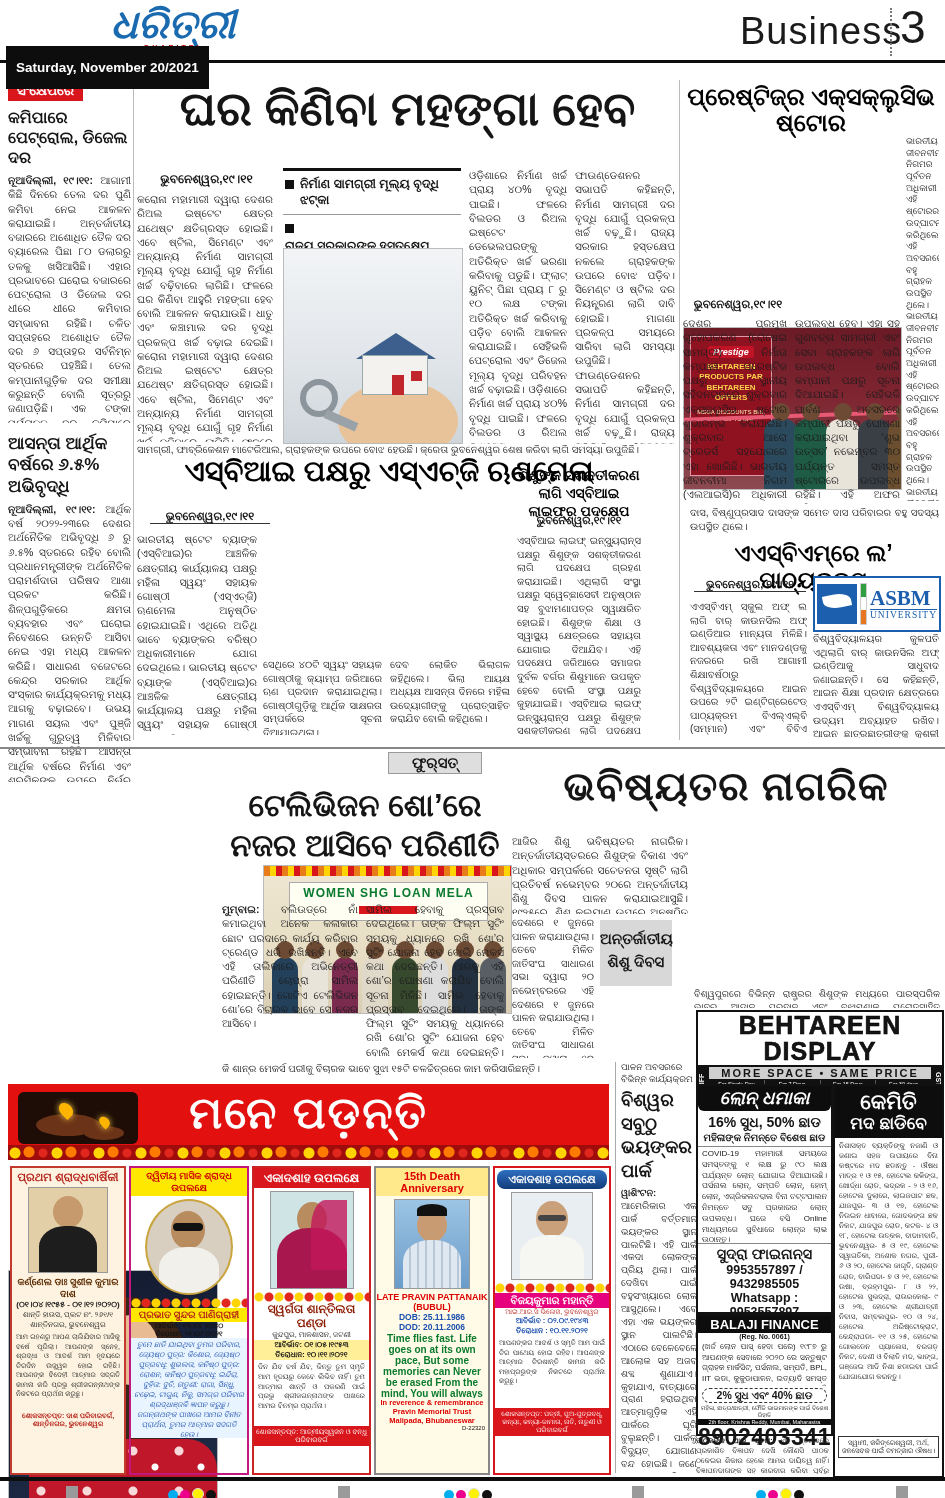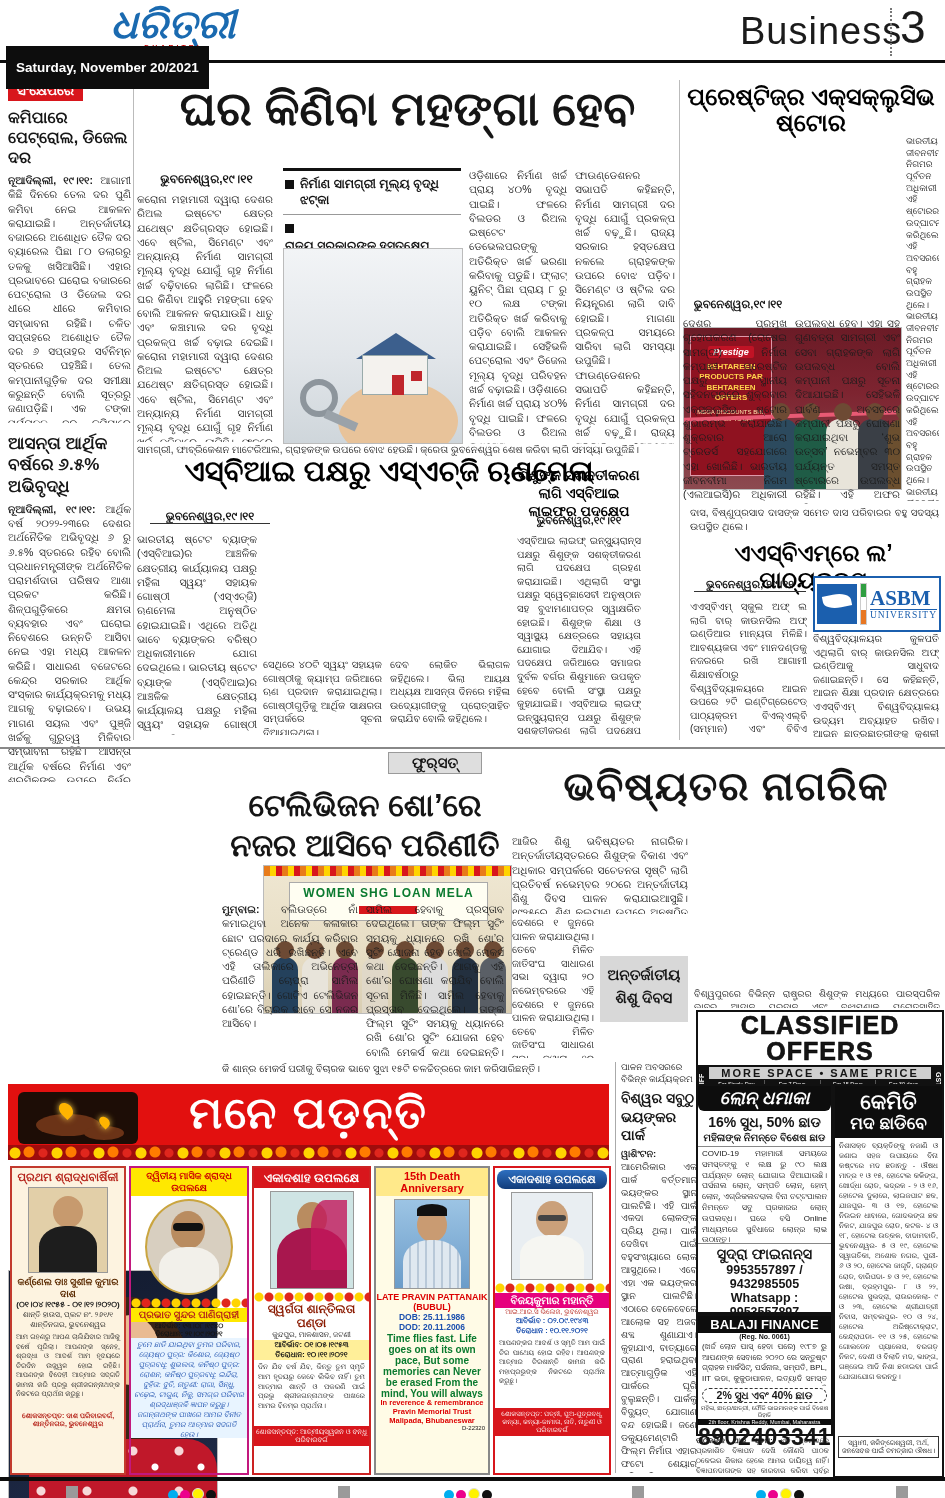--- a/index.html
+++ b/index.html
@@ -119,21 +119,21 @@
   .obit .oh{font-weight:bold;text-align:center;}
   .obit .photo{position:relative;margin:3px auto;border:1px solid #999;overflow:hidden;}
   .head-c{position:absolute;border-radius:50%;}
   .torso{position:absolute;border-radius:45% 45% 0 0;}
   .fl-row{height:10px;background-image:radial-gradient(circle at 5px 5px,#ffd400 0 4px,transparent 5px),
           radial-gradient(circle at 15px 5px,#e0261d 0 4px,transparent 5px);background-size:20px 10px;}
   .oname{font-weight:bold;text-align:center;}
   .ofoot{text-align:center;font-size:7px;}
   
   .park{border-left:1px solid #aaa;padding-left:5px;}
-  .park-hl{font-size:14px;font-weight:bold;line-height:1.3;margin:4px 0;}
+  .park-hl{font-size:18px;font-weight:bold;line-height:1.3;margin:4px 0;}
   
   .regsq{position:absolute;width:12px;height:12px;background:#9a9a9a;}
   .dot{display:inline-block;width:10px;height:10px;border-radius:50%;margin-right:2px;}
   .asbm-logo{border:2px solid #1b5fae;display:flex;align-items:center;background:#fff;padding:2px;}
   .asbm-blue{width:40px;height:40px;background:#1b5fae;position:relative;flex:0 0 40px;}
   .asbm-bird{position:absolute;left:6px;top:10px;width:28px;height:14px;background:#fff;border-radius:0 60% 0 60%;transform:rotate(-12deg);}
   .asbm-bars{width:5px;height:40px;margin:0 3px;background:linear-gradient(180deg,#2f9e41 33%,#fff 33% 66%,#e87722 66%);border:1px solid #ccc;flex:0 0 5px;}
   .asbm-txt .a{color:#1b5fae;font-weight:bold;font-size:21px;line-height:1;}
   .asbm-txt .b{color:#1b5fae;font-size:9.5px;letter-spacing:1px;border-top:1px solid #1b5fae;}
   .vr{background:#bbb;width:1px;}
@@ -251,21 +251,21 @@
         </div>
       <div class="person" style="left:182px;background:#23303f;width:26px;height:56px;">
           <div class="hd" style="left:4px;"></div>
         </div>
       <div class="person" style="left:210px;background:#5a5f66;width:26px;height:56px;">
           <div class="hd" style="left:4px;"></div>
         </div>
     </div>
   </div>
   <p class="abs j" style="left:263px;top:658px;width:119px;height:77px;margin:0;font-size:10px;">ସେଥିରେ ୪୦ଟି ସ୍ୱୟଂ ସହାୟକ ଗୋଷ୍ଠୀକୁ କ୍ୟାମ୍ପ ଜରିଆରେ ଋଣ ପ୍ରଦାନ କରାଯାଇଥିଲା। ଗୋଷ୍ଠୀଗୁଡ଼ିକୁ ଆର୍ଥିକ ସାକ୍ଷରତା ସମ୍ପର୍କରେ ସୂଚନା ଦିଆଯାଇଥିଲା।</p>
-  <p class="abs j" style="left:390px;top:658px;width:120px;height:77px;margin:0;font-size:10px;font-family:Liberation Serif, serif;">ଦେବ ଲୋକିତ ଭିଲାଗଳ କହିଥିଲେ। ଭିଲା ଆୟକ୍ଷ ଅଧ୍ୟକ୍ଷ ଆସନ୍ତା ଦିନରେ ମହିଳା ଉଦ୍ୟୋଗୀଙ୍କୁ ପ୍ରୋତ୍ସାହିତ କରାଯିବ ବୋଲି କହିଥିଲେ।</p>
+  <p class="abs j" style="left:390px;top:658px;width:120px;height:77px;margin:0;font-size:10px;">ଦେବ ଲୋକିତ ଭିଲାଗଳ କହିଥିଲେ। ଭିଲା ଆୟକ୍ଷ ଅଧ୍ୟକ୍ଷ ଆସନ୍ତା ଦିନରେ ମହିଳା ଉଦ୍ୟୋଗୀଙ୍କୁ ପ୍ରୋତ୍ସାହିତ କରାଯିବ ବୋଲି କହିଥିଲେ।</p>
 
   <div class="abs hl ctr" style="left:517px;top:466px;width:124px;font-size:14px;line-height:1.3;">ଶିଶୁଙ୍କ ସଶକ୍ତୀକରଣ ଲାଗି ଏସ୍‌ବିଆଇ ଲାଇଫ୍‌ର ପଦକ୍ଷେପ</div>
   <div class="abs dl ctr" style="left:517px;top:514px;width:124px;font-size:11px;">ଭୁବନେଶ୍ୱର,୧୯।୧୧</div>
   <p class="abs j" style="left:517px;top:534px;width:124px;height:201px;margin:0;font-size:10px;">ଏସ୍‌ବିଆଇ ଲାଇଫ୍ ଇନ୍ସ୍ୟୁରାନ୍ସ ପକ୍ଷରୁ ଶିଶୁଙ୍କ ସଶକ୍ତୀକରଣ ଲାଗି ପଦକ୍ଷେପ ଗ୍ରହଣ କରାଯାଇଛି। ଏଥିଲାଗି ସଂସ୍ଥା ପକ୍ଷରୁ ସ୍ୱେଚ୍ଛାସେବୀ ଅନୁଷ୍ଠାନ ସହ ବୁଝାମଣାପତ୍ର ସ୍ୱାକ୍ଷରିତ ହୋଇଛି। ଶିଶୁଙ୍କ ଶିକ୍ଷା ଓ ସ୍ୱାସ୍ଥ୍ୟ କ୍ଷେତ୍ରରେ ସହାୟତା ଯୋଗାଇ ଦିଆଯିବ। ଏହି ପଦକ୍ଷେପ ଜରିଆରେ ସମାଜର ଦୁର୍ବଳ ବର୍ଗର ଶିଶୁମାନେ ଉପକୃତ ହେବେ ବୋଲି ସଂସ୍ଥା ପକ୍ଷରୁ କୁହାଯାଇଛି। ଏସ୍‌ବିଆଇ ଲାଇଫ୍ ଇନ୍ସ୍ୟୁରାନ୍ସ ପକ୍ଷରୁ ଶିଶୁଙ୍କ ସଶକ୍ତୀକରଣ ଲାଗି ପଦକ୍ଷେପ ଗ୍ରହଣ କରାଯାଇଛି। ଏଥିଲାଗି ସଂସ୍ଥା ପକ୍ଷରୁ ସ୍ୱେଚ୍ଛାସେବୀ ଅନୁଷ୍ଠାନ ସହ ବୁଝାମଣାପତ୍ର ସ୍ୱାକ୍ଷରିତ ହୋଇଛି। ଶିଶୁଙ୍କ ଶିକ୍ଷା ଓ ସ୍ୱାସ୍ଥ୍ୟ କ୍ଷେତ୍ରରେ ସହାୟତା ଯୋଗାଇ ଦିଆଯିବ। ଏହି ପଦକ୍ଷେପ ଜରିଆରେ ସମାଜର ଦୁର୍ବଳ ବର୍ଗର ଶିଶୁମାନେ ଉପକୃତ ହେବେ ବୋଲି ସଂସ୍ଥା ପକ୍ଷରୁ କୁହାଯାଇଛି।</p>
 
   <p class="abs j" style="left:690px;top:506px;width:249px;height:30px;margin:0;font-size:10px;">ଦାସ, ବିଷ୍ଣୁପ୍ରସାଦ ଦାସଙ୍କ ସମେତ ଦାସ ପରିବାରର ବହୁ ସଦସ୍ୟ ଉପସ୍ଥିତ ଥିଲେ।</p>
   <div class="abs hl ctr" style="left:688px;top:540px;width:251px;font-size:23px;">ଏଏସ୍‌ବିଏମ୍‌ରେ ଲ’ ପାଠ୍ୟକ୍ରମ</div>
   <div class="abs dl ctr" style="left:694px;top:578px;width:112px;font-size:11px;border-bottom:1px solid #333;">ଭୁବନେଶ୍ୱର, ୧୯।୧୧</div>
   <p class="abs j" style="left:690px;top:600px;width:117px;height:138px;margin:0;font-size:10px;">ଏଏସ୍‌ବିଏମ୍ ସ୍କୁଲ ଅଫ୍ ଲ ଲାଗି ବାର୍ କାଉନସିଲ ଅଫ୍ ଇଣ୍ଡିଆର ମାନ୍ୟତା ମିଳିଛି। ଆବଶ୍ୟକତା ଏବଂ ମାନଦଣ୍ଡକୁ ନଜରରେ ରଖି ଆଗାମୀ ଶିକ୍ଷାବର୍ଷଠାରୁ ବିଶ୍ୱବିଦ୍ୟାଳୟରେ ଆଇନ ଉପରେ ୨ଟି ଇଣ୍ଟିଗ୍ରେଟେଡ୍ ପାଠ୍ୟକ୍ରମ ବିଏଲ୍‌ଏଲ୍‌ବି (ସମ୍ମାନ) ଏବଂ ବିବିଏ ଏଲ୍‌ଏଲ୍‌ବି (ସମ୍ମାନ) ଆରମ୍ଭ କରାଯିବ। ପ୍ରତ୍ୟେକରେ ୨ ଶିକ୍ଷା ଗ୍ରହଣ କରିଥିବା ଛାତ୍ରଛାତ୍ରୀ ନାମ ଲେଖାଇପାରିବେ।</p>
   <div class="abs asbm-logo" style="left:813px;top:576px;width:120px;height:48px;font-family:Liberation Serif, serif;">
@@ -295,29 +295,29 @@
     <div>ଟେଲିଭିଜନ ଶୋ’ରେ</div>
     <div>ନଜର ଆସିବେ ପରିଣୀତି</div>
   </div>
   <p class="abs j" style="left:222px;top:902px;width:136px;height:156px;margin:0;"><b class="dl">ମୁମ୍ବାଇ:</b> <span>ବଲିଉଡ୍‌ରେ ନାଁ କମାଇଥିବା ଅନେକ କଳାକାର ଛୋଟ ପରଦାରେ କାର୍ଯ୍ୟ କରିବାର ଟ୍ରେଣ୍ଡ ଧରି ରଖିଛନ୍ତି। ଏବେ ଏହି ତାଲିକାରେ ଅଭିନେତ୍ରୀ ପରିଣୀତି ଚୋପ୍ରା ସାମିଲ ହୋଇଛନ୍ତି। ଗୋଟିଏ ଟେଲିଭିଜନ ଶୋ’ରେ ବିଚାରକ ଭାବେ ସେ ନଜର ଆସିବେ।</span></p>
   <p class="abs j" style="left:366px;top:902px;width:138px;height:156px;margin:0;">ସାମିଲ ହେବାକୁ ପ୍ରସ୍ତାବ ଦେଇଥିଲେ। ତାଙ୍କ ଫିଲ୍ମ ସୁଟିଂ ସମୟକୁ ଧ୍ୟାନରେ ରଖି ଶୋ’ର ସୁଟିଂ ଯୋଜନା ହେବ ବୋଲି ମେକର୍ସ କଥା ଦେଇଛନ୍ତି। ଆଗକୁ ଏହି ଶୋ’ର ଘୋଷଣା କରାଯିବ ବୋଲି ସୂଚନା ମିଳିଛି। ସାମିଲ ହେବାକୁ ପ୍ରସ୍ତାବ ଦେଇଥିଲେ। ତାଙ୍କ ଫିଲ୍ମ ସୁଟିଂ ସମୟକୁ ଧ୍ୟାନରେ ରଖି ଶୋ’ର ସୁଟିଂ ଯୋଜନା ହେବ ବୋଲି ମେକର୍ସ କଥା ଦେଇଛନ୍ତି। ଆଗକୁ ଏହି ଶୋ’ର ଘୋଷଣା କରାଯିବ ବୋଲି ସୂଚନା ମିଳିଛି।</p>
   <p class="abs j" style="left:222px;top:1062px;width:392px;height:15px;margin:0;font-size:10px;">କି ଶାନ୍‌ର ମେକର୍ସ ପରୀକୁ ବିଚାରକ ଭାବେ ସୁଝା ୧୫ଟି ଚଳଚ୍ଚିତ୍ରରେ କାମ କରିସାରିଛନ୍ତି।</p>
 
   <div class="abs kids-hl" style="left:512px;top:764px;width:428px;">ଭବିଷ୍ୟତର ନାଗରିକ</div>
   <p class="abs j" style="left:512px;top:834px;width:176px;height:80px;margin:0;">ଆଜିର ଶିଶୁ ଭବିଷ୍ୟତର ନାଗରିକ। ଅନ୍ତର୍ଜାତୀୟସ୍ତରରେ ଶିଶୁଙ୍କ ବିକାଶ ଏବଂ ଅଧିକାର ସମ୍ପର୍କରେ ସଚେତନତା ସୃଷ୍ଟି ଲାଗି ପ୍ରତିବର୍ଷ ନଭେମ୍ବର ୨୦ରେ ଅନ୍ତର୍ଜାତୀୟ ଶିଶୁ ଦିବସ ପାଳନ କରାଯାଇଆସୁଛି। ୧୯୨୫ରେ, ଶିଶୁ କଲ୍ୟାଣ ଉପରେ ଅନୁଷ୍ଠିତ ବିଶ୍ୱ ସମ୍ମିଳନୀରେ ଜେନେଭାରେ ଅନ୍ତର୍ଜାତୀୟ ଶିଶୁ ଦିବସ ପାଳନ ସମ୍ପର୍କରେ ପ୍ରଥମେ ଘୋଷଣା କରାଯାଇଥିଲା। ୧୯୫୦ ପରଠାରୁ, ଏହା ଅଧିକାଂଶ</p>
   <p class="abs j" style="left:512px;top:916px;width:82px;height:142px;margin:0;font-size:10px;">ଦେଶରେ ୧ ଜୁନରେ ପାଳନ କରାଯାଉଥିଲା। ତେବେ ମିଳିତ ଜାତିସଂଘ ସାଧାରଣ ସଭା ଦ୍ୱାରା ୨୦ ନଭେମ୍ବରରେ ଏହି ଦେଶରେ ୧ ଜୁନରେ ପାଳନ କରାଯାଉଥିଲା। ତେବେ ମିଳିତ ଜାତିସଂଘ ସାଧାରଣ ସଭା ଦ୍ୱାରା ୨୦ ନଭେମ୍ବରରେ ଏହି</p>
-  <div class="abs inset" style="left:600px;top:956px;width:88px;height:58px;">
+  <div class="abs inset" style="left:600px;top:920px;width:72px;height:58px;">
     <div>ଅନ୍ତର୍ଜାତୀୟ</div>
     <div>ଶିଶୁ ଦିବସ</div>
   </div>
 
   <p class="abs j" style="left:694px;top:988px;width:246px;height:20px;margin:0;font-size:9.5px;">ବିଶ୍ୱପୁରରେ ବିଭିନ୍ନ ରାଷ୍ଟ୍ରର ଶିଶୁଙ୍କ ମଧ୍ୟରେ ପାରସ୍ପରିକ ଭାବର ଆଦାନ ପ୍ରଦାନ ଏବଂ ବୁଝାମଣାକୁ ପ୍ରୋତ୍ସାହିତ କରାଯାଇଥାଏ।</p>
 
   <div class="abs cl-box" style="left:696px;top:1010px;width:244px;">
-    <div class="cl-title">CLASSIFIED OFFERS</div>
+    <div class="cl-title">BEHTAREEN DISPLAY</div>
     <div class="cl-flex">
       <div class="cl-side">TARIFF</div>
       <div class="cl-mid">
         <div class="cl-tag">MORE SPACE • SAME PRICE</div>
         <div class="cl-grid">
           <div class="cl-col">
             <div class="cl-period">For Single Day</div>
             <div class="cl-sz">
                 <span>8 x 4</span>
                 <span>12 x 4</span>

